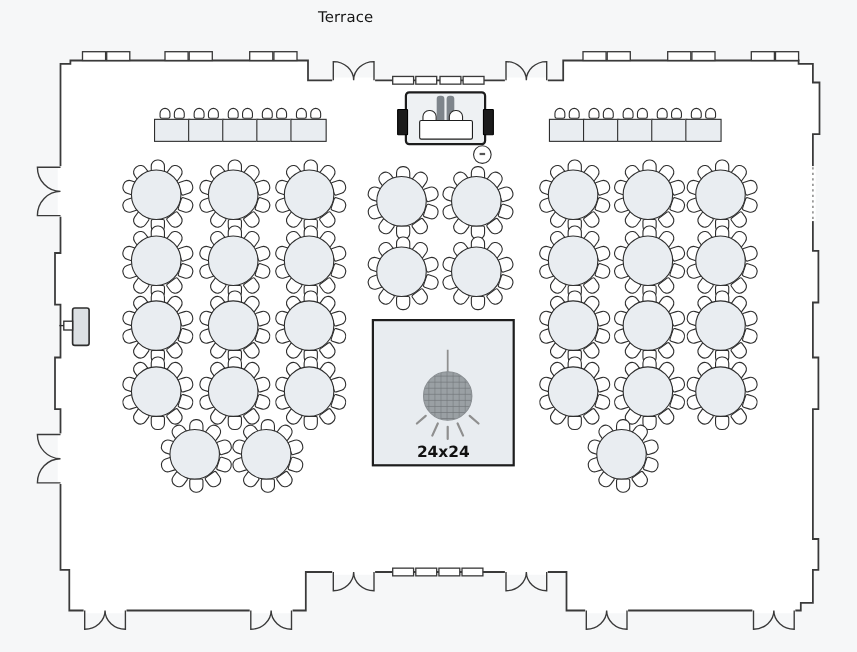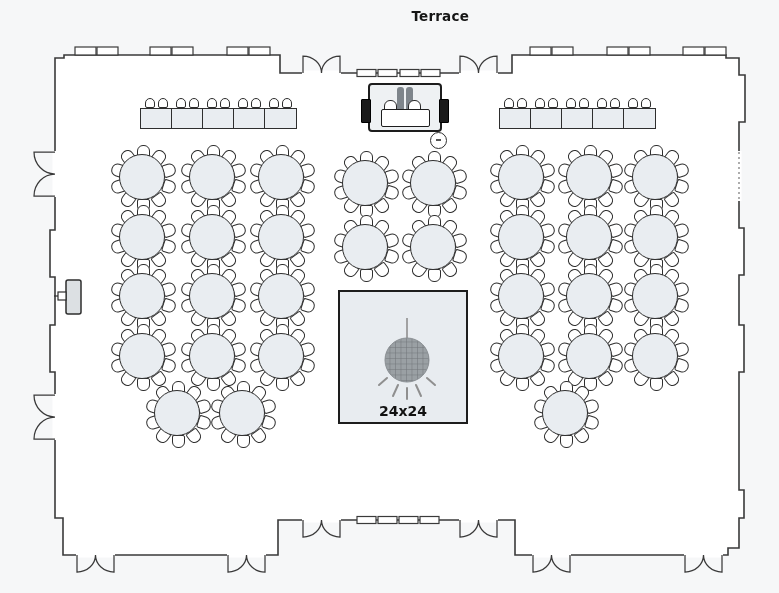--- a/index.html
+++ b/index.html
@@ -1,19 +1,19 @@
 <!DOCTYPE html>
 <html><head>
 <meta charset="utf-8">
 <style>
   html,body{margin:0;padding:0;}
   .canvas{position:relative;width:779px;height:593px;background:#f6f7f8;
     font-family:"DejaVu Sans","Liberation Sans",sans-serif;overflow:hidden;}
-  .title{position:absolute;left:289px;top:8px;width:180px;text-align:right;
-    font-size:13.5px;font-weight:bold;color:#161616;letter-spacing:.2px;}
+  .title{position:absolute;left:289px;top:8px;width:180px;text-align:left;
+    font-size:13.5px;font-weight:normal;color:#161616;letter-spacing:.2px;}
   svg.plan{position:absolute;left:0;top:0;}
   #furniture{position:absolute;inset:0;border-radius:30px;}
   
   .rtable{position:absolute;width:46px;height:46px;}
   .rtable .tabletop{position:absolute;inset:0;border-radius:50%;
     background:#e9edf1;border:1.6px solid #2e2e2e;z-index:2;}
   .chair{position:absolute;left:50%;top:50%;width:11px;height:11px;margin:-5.5px 0 0 -5.5px;
     background:#fff;border:1.4px solid #2e2e2e;border-radius:6px 6px 2px 2px;z-index:1;}
   
   .btable{position:absolute;height:21px;width:32.5px;background:#e9edf1;

